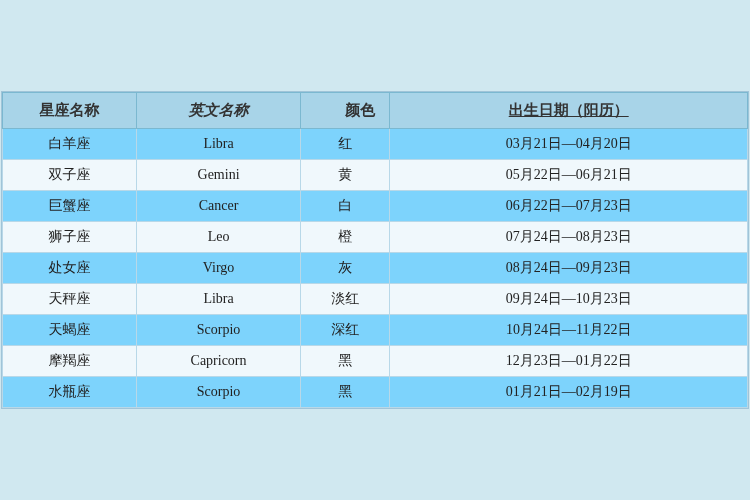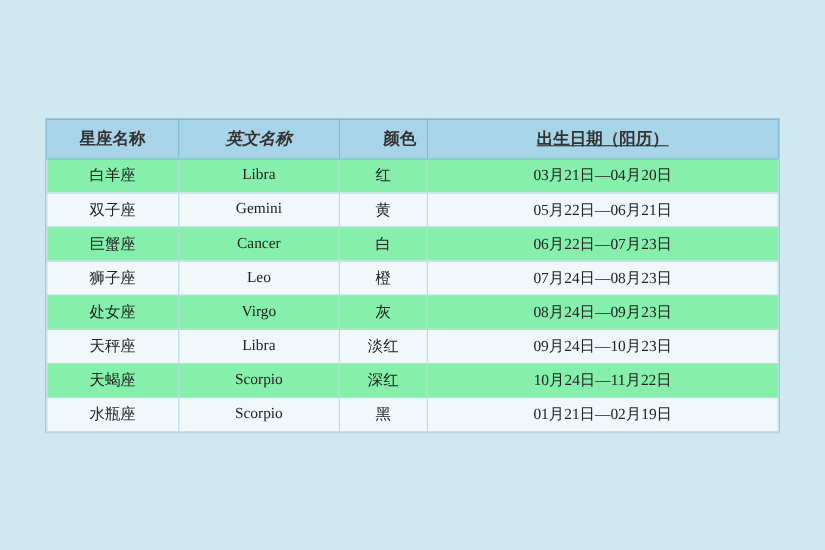--- a/index.html
+++ b/index.html
@@ -8,42 +8,42 @@
       height: 500px;
       background: #d0e8f0;
       display: flex;
       align-items: center;
       justify-content: center;
       font-family: 'SimSun', 'STSong', serif;
     }
     .table-container {
       background: #ffffff;
       border: 1px solid #a0c4d8;
-      width: 668px;
+      width: 748px;
     }
     table {
       width: 100%;
       border-collapse: collapse;
     }
     thead tr th {
       background: #a8d4e8;
       color: #333;
       font-size: 15px;
       font-weight: bold;
       padding: 8px 6px;
       border: 1px solid #7bb8d0;
       text-align: center;
     }
     tbody tr td {
       border: 1px solid #b8d8e8;
       padding: 6px 8px;
       text-align: center;
       font-size: 14px;
       color: #222;
-      background: #86efac;
+      background: #7dd3fc;
     }
     tbody tr:nth-child(even) td {
       background: #f0f8fc;
     }
     .col-cn { width: 18%; }
     .col-en { width: 22%; font-style: italic; }
     .col-color { width: 12%; padding-left: 36px; }
     .col-date { width: 48%; text-decoration: underline; }
   </style>
 </head>
@@ -96,20 +96,26 @@
           <td>淡红</td>
           <td>09月24日—10月23日</td>
         </tr>
         <tr>
           <td>天蝎座</td>
           <td>Scorpio</td>
           <td>深红</td>
           <td>10月24日—11月22日</td>
         </tr>
         <tr>
+          <td>摩羯座</td>
+          <td>Capricorn</td>
+          <td>黑</td>
+          <td>12月23日—01月22日</td>
+        </tr>
+        <tr>
           <td>水瓶座</td>
           <td>Scorpio</td>
           <td>黑</td>
           <td>01月21日—02月19日</td>
         </tr>
       </tbody>
   </table>
 </div>
 
 </body></html>

